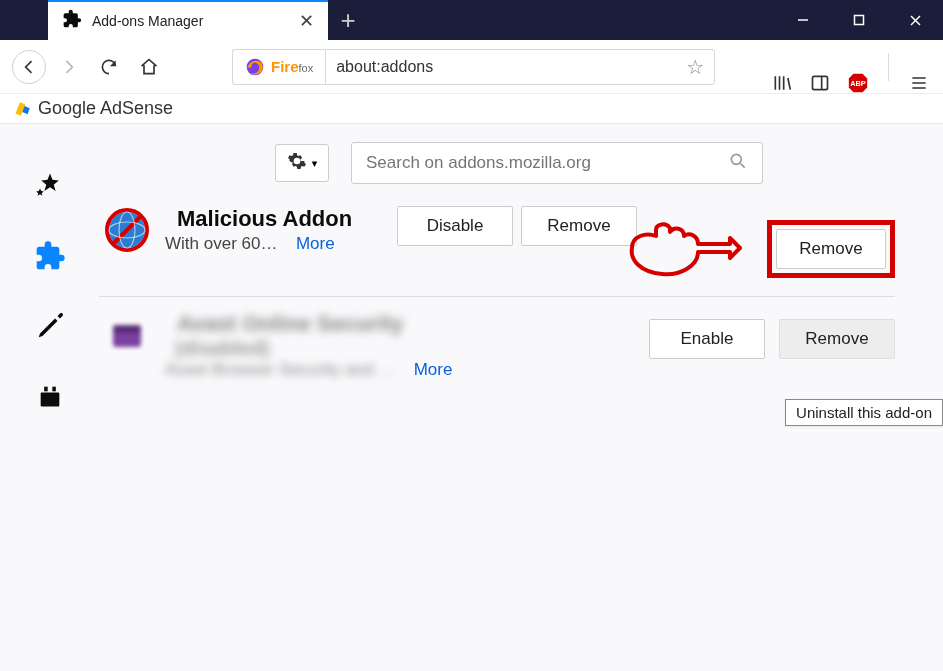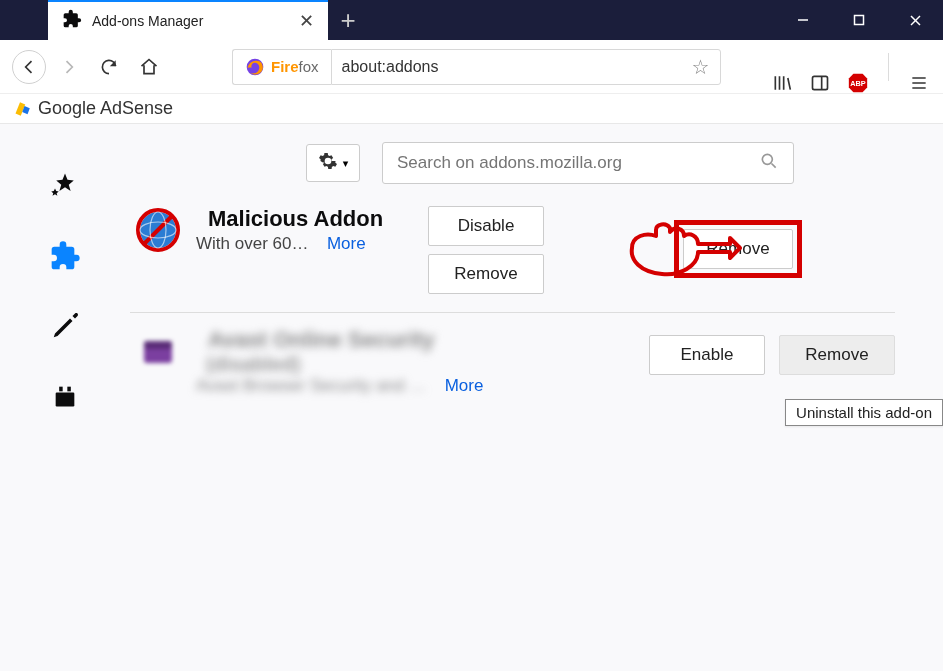--- a/index.html
+++ b/index.html
@@ -17,21 +17,21 @@
   .win-btn svg { stroke:#fff; }
 
   
   .toolbar { height:54px; background:#fff; display:flex; align-items:center; padding:0 12px; gap:6px; border-bottom:1px solid #eee;}
   .nav-btn { width:34px; height:34px; display:flex; align-items:center; justify-content:center; border-radius:4px; cursor:pointer;}
   .nav-btn.back { border:1px solid #d0d0d0; border-radius:50%; }
   .nav-btn.fwd { opacity:0.35; }
   .url-wrap { display:flex; align-items:center; margin-left:60px; }
   .fx-label { display:flex; align-items:center; gap:6px; border:1px solid #d8d8d8; border-right:none; height:36px; padding:0 12px; border-radius:3px 0 0 3px; background:#fff;}
   .fx-label .fx { color:#ff9500; font-weight:600; font-size:15px;}
-  .fx-label .fox { color:#6a6a6a; font-size:15px;}
+  .fx-label .fox { color:#6a6a6a; font-size:11px;}
   .urlbar { width:390px; height:36px; border:1px solid #d8d8d8; border-radius:0 3px 3px 0; display:flex; align-items:center; padding:0 10px; background:#fff;}
   .urlbar input { border:none; outline:none; flex:1; font-size:16px; color:#333;}
   .star { color:#888; font-size:20px; cursor:pointer;}
   .right-icons { margin-left:auto; display:flex; align-items:center; gap:14px; }
   .ticon { width:24px; height:24px; display:flex; align-items:center; justify-content:center; cursor:pointer; color:#333;margin-top:32px;}
   .abp { width:22px; height:22px; }
   .divider { width:1px; height:28px; background:#dcdcdc; margin:0 4px;}
 
   
   .bookmarks { height:30px; background:#fff; display:flex; align-items:center; padding:0 14px; border-bottom:1px solid #e8e8e8;}
@@ -54,21 +54,21 @@
   .addon-list { margin-top:8px; }
   .addon { display:flex; padding:14px 0 18px 6px; border-bottom:1px solid #ddd; position:relative; align-items:flex-start;}
   .addon:last-child{ border-bottom:none;}
   .addon-icon { width:44px; height:44px; margin-right:16px; margin-top:2px; flex-shrink:0;}
   .addon-info { flex:0 0 210px; }
   .addon-name { font-size:22px; font-weight:700; color:#0c0c0d; margin-bottom:2px;margin-left:12px;}
   .addon-desc { font-size:17px; color:#444; display:inline;}
   .more-link { color:#0a60df; font-size:17px; margin-left:14px; cursor:pointer;}
   .addon-actions { margin-left:auto; display:flex; flex-direction:column; gap:8px; align-items:flex-end;}
   .addon-actions.horiz { flex-direction:row; gap:14px; align-items:flex-end; margin-top:8px;padding-left:44px;}
-  .action-stack{ display:flex; flex-direction:column; gap:8px; margin-left:22px;}
+  .action-stack{ display:flex; flex-direction:row; gap:8px; margin-left:22px;}
   .act-btn { min-width:116px; height:40px; border:1px solid #ccc; background:#fff; border-radius:2px; font-size:17px; color:#222; cursor:pointer; padding:0 18px;}
   .act-btn.grey { background:#ededed; border:1px solid #ddd;}
   .remove-highlight { border:5px solid #d40000; padding:4px; display:inline-block;}
   .remove-highlight .act-btn{ min-width:116px;}
 
   .blurred .addon-name, .blurred .addon-desc { filter: blur(4px); color:#888;}
   .blurred .addon-icon { filter: blur(2px);}
   .disabled-tag{ color:#999; font-size:20px; font-weight:600; margin-left:10px; filter:blur(4px);}
 
   .pointer-hand { position:absolute; left:622px; top:218px; pointer-events:none; }

